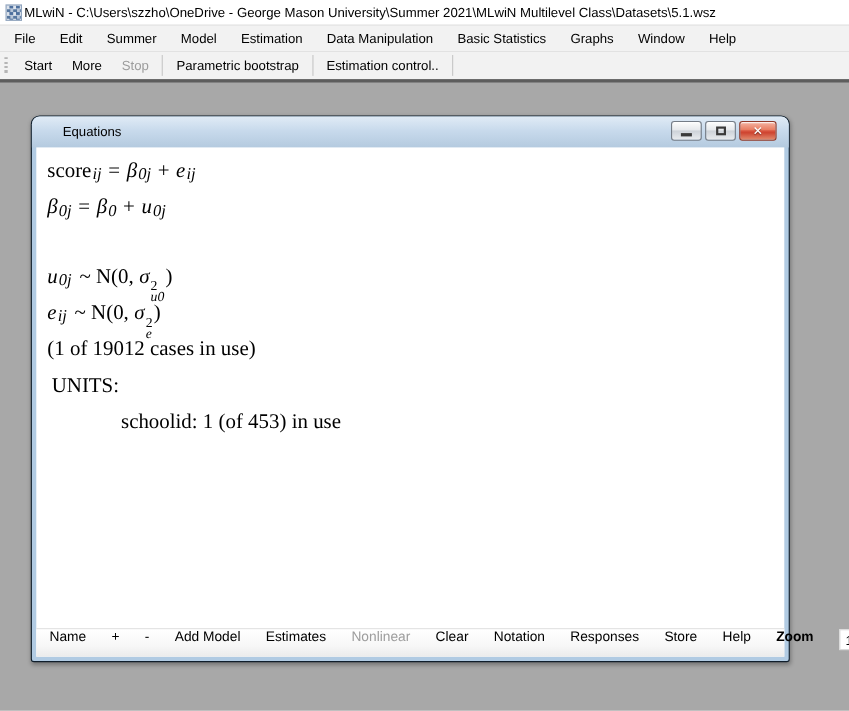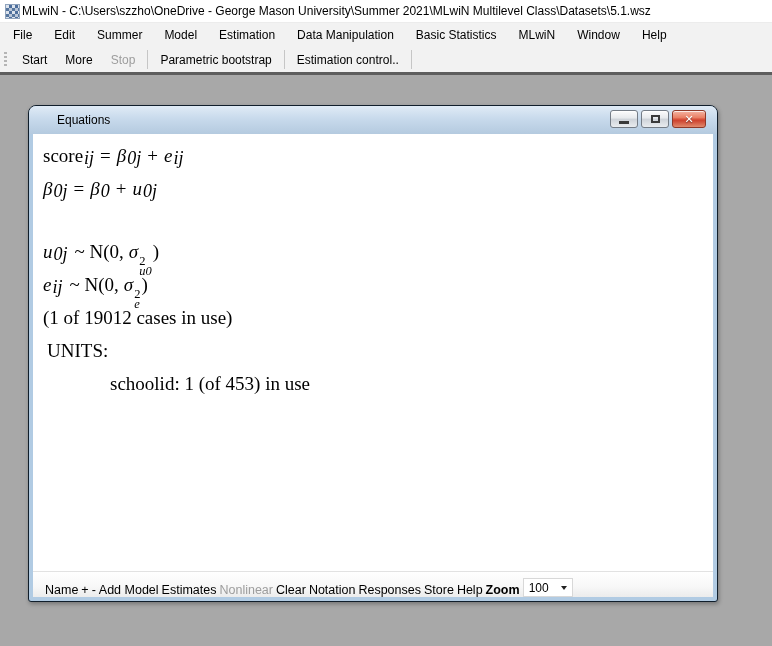--- a/index.html
+++ b/index.html
@@ -102,39 +102,39 @@
   .eq-content {
     flex: 1; overflow: hidden;
     padding: 5px 8px 0 10px;
     font-family: "Liberation Serif", "DejaVu Serif", serif;
     font-size: 19px;
   }
   .eq-line { height: 33px; line-height: 33px; white-space: nowrap; }
   .eq-gap { height: 30px; }
   .it { font-style: italic; }
   .eqsub {
-    font-size: 18px; font-style: italic;
+    font-size: 15px; font-style: italic;
     position: relative; top: 2px; margin-left: 1px; text-align: right;
   }
   .op { margin: 0 6px; }
   .mid { margin-left: 7px; margin-right: 5px; }
   .stack {
     display: inline-flex; flex-direction: column; align-items: flex-start;
     font-size: 12.5px; line-height: 10px;
     vertical-align: -7px; margin-left: 1px; margin-right: 1px;
   }
   .stack .s2 { font-style: normal; }
   .stack .ss { font-style: italic; }
   .units-line { padding-left: 4px; }
   .indent-line { padding-left: 67px; }
 
   
   .eq-toolbar {
     height: 26px; flex: 0 0 26px;
-    display: flex; align-items: flex-end; gap: 3px;
+    display: flex; align-items: flex-start; gap: 23px;
     padding-left: 12px;
     font-size: 12.5px;
     background: linear-gradient(#ffffff, #f7f7f7 60%, #ececec);
     border-top: 1px solid #e2e2e2;
     white-space: nowrap;
   }
   .zoom-label { font-weight: bold; }
   .zoom-combo {
     width: 50px; height: 19px;
     background: #fff; border: 1px solid #d8d8d8;
@@ -159,21 +159,21 @@
 </div>
 
 <div class="menubar">
   <span class="menu-item">File</span>
   <span class="menu-item">Edit</span>
   <span class="menu-item">Summer</span>
   <span class="menu-item">Model</span>
   <span class="menu-item">Estimation</span>
   <span class="menu-item">Data Manipulation</span>
   <span class="menu-item">Basic Statistics</span>
-  <span class="menu-item">MLwiN</span>
+  <span class="menu-item">Graphs</span>
   <span class="menu-item">Window</span>
   <span class="menu-item">Help</span>
 </div>
 
 <div class="toolbar">
   <span class="grip"></span>
   <span class="tb-item">Start</span>
   <span class="tb-item">More</span>
   <span class="tb-item disabled">Stop</span>
   <span class="tb-sep"></span>

